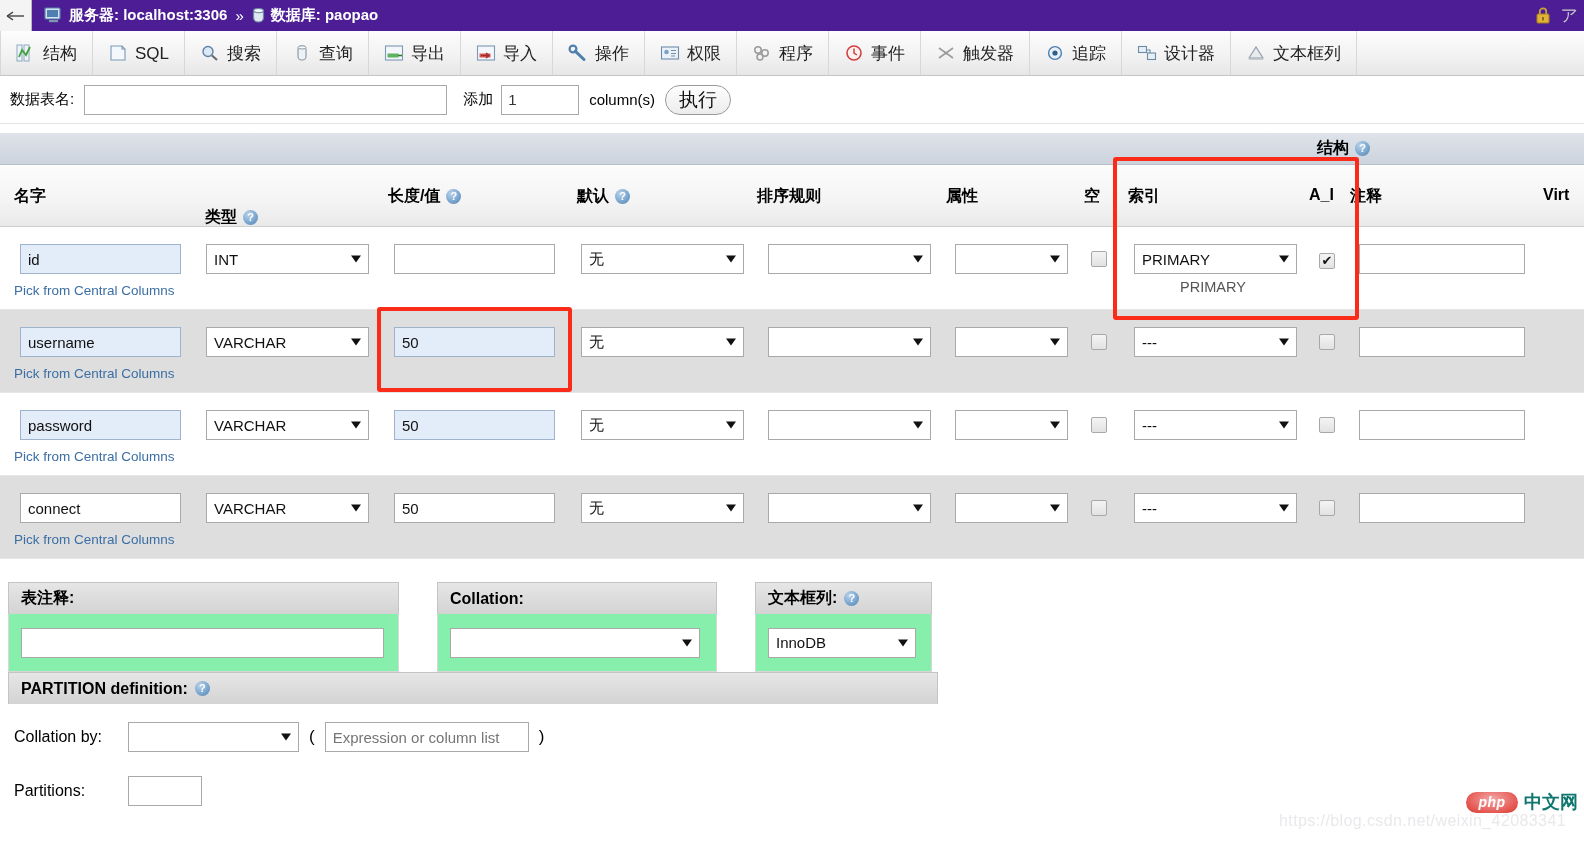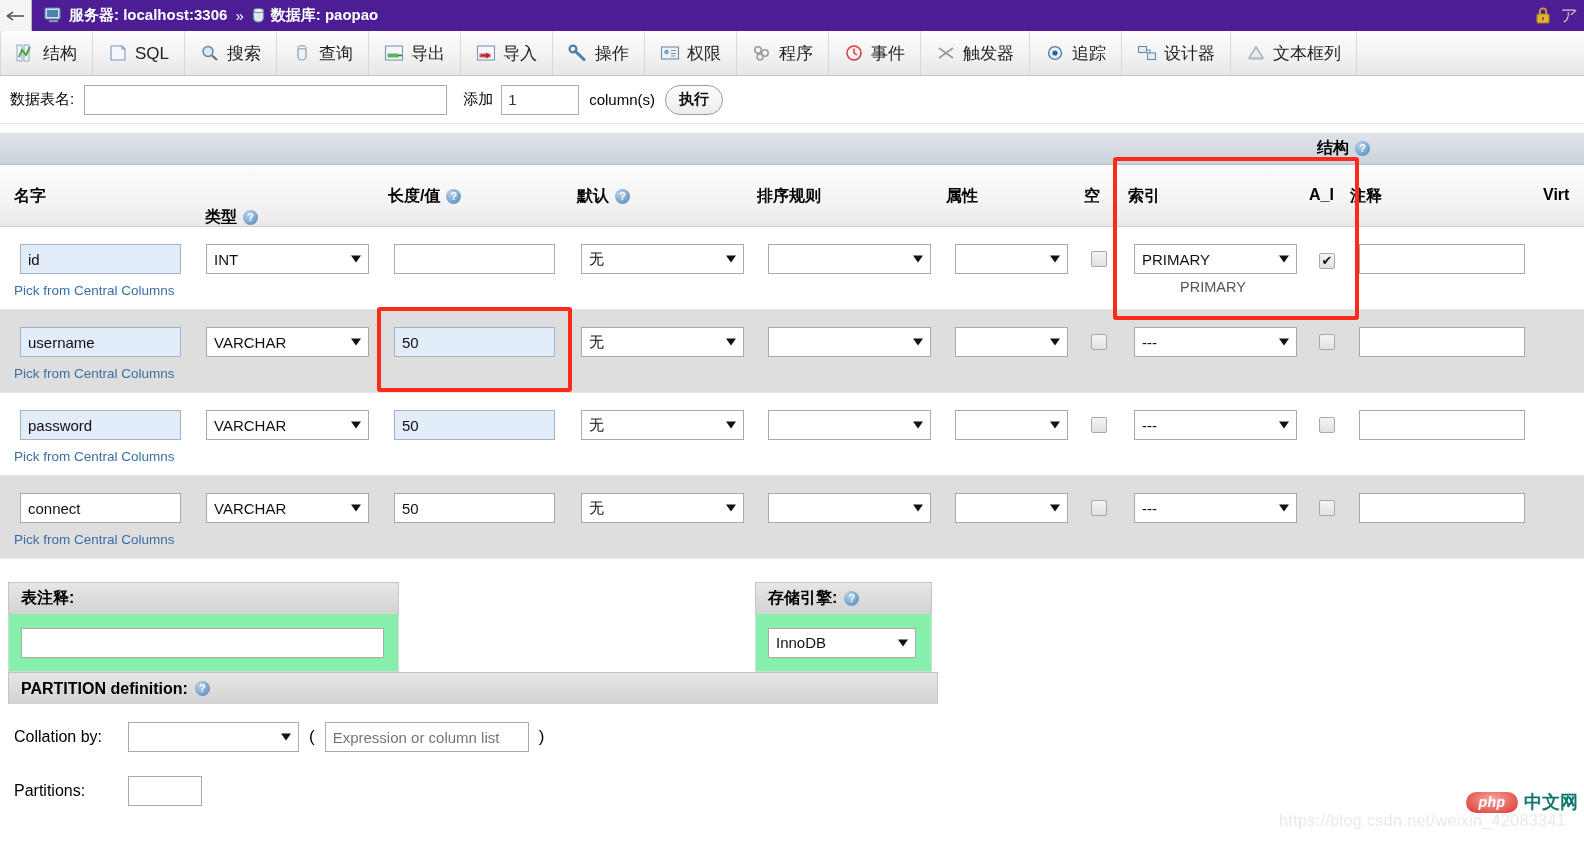--- a/index.html
+++ b/index.html
@@ -80,21 +80,21 @@
   .numcols {
     width: 78px; height: 30px; border: 1px solid #a9a9a9; background: #fff;
     font-size: 15px; padding: 0 6px; color: #333;
     font-family: "Liberation Sans", sans-serif;
   }
   .colslbl { font-size: 15px; color: #000; padding: 0 10px; }
   .gobtn {
     height: 30px; min-width: 54px; padding: 0 13px;
     border: 1px solid #9a9a9a; border-radius: 15px;
     background: linear-gradient(to bottom, #fefefe, #ececec);
-    font-size: 15px; font-weight: bold; color: #111; cursor: pointer;
+    font-size: 19px; font-weight: normal; color: #111; cursor: pointer;
     font-family: "Liberation Sans", sans-serif;
   }
 
   
   .struct {
     position: absolute; left: 0; top: 133px; width: 1584px;
   }
   .grouprow {
     height: 32px;
     background: linear-gradient(to bottom, #dfe3ea, #ccd3dd);
@@ -570,24 +570,35 @@
 
       <div style="position:absolute; left:8px; top:0; width:391px;">
         <div class="panelhdr">
           <span>表注释:</span>
         </div>
         <div class="panelbody" style="height:58px;">
           <input class="inp" style="width: 363px;" type="text" value="">
         </div>
       </div>
 
+      <div style="position:absolute; left:437px; top:0; width:280px;">
+        <div class="panelhdr">
+          <span>Collation:</span>
+        </div>
+        <div class="panelbody" style="height:58px;">
+          <div class="sel" style="width:250px;">
+            <span></span>
+              <i class="arw"></i>
+          </div>
+        </div>
+      </div>
 
       <div style="position:absolute; left:755px; top:0; width:177px;">
         <div class="panelhdr">
-          <span>存储引擎:</span>
+          <span>文本框列:</span>
           <span class="help">?</span>
         </div>
         <div class="panelbody" style="height:58px;">
           <div class="sel" style="width:148px;">
             <span>InnoDB</span>
               <i class="arw"></i>
           </div>
         </div>
       </div>
     </div>

